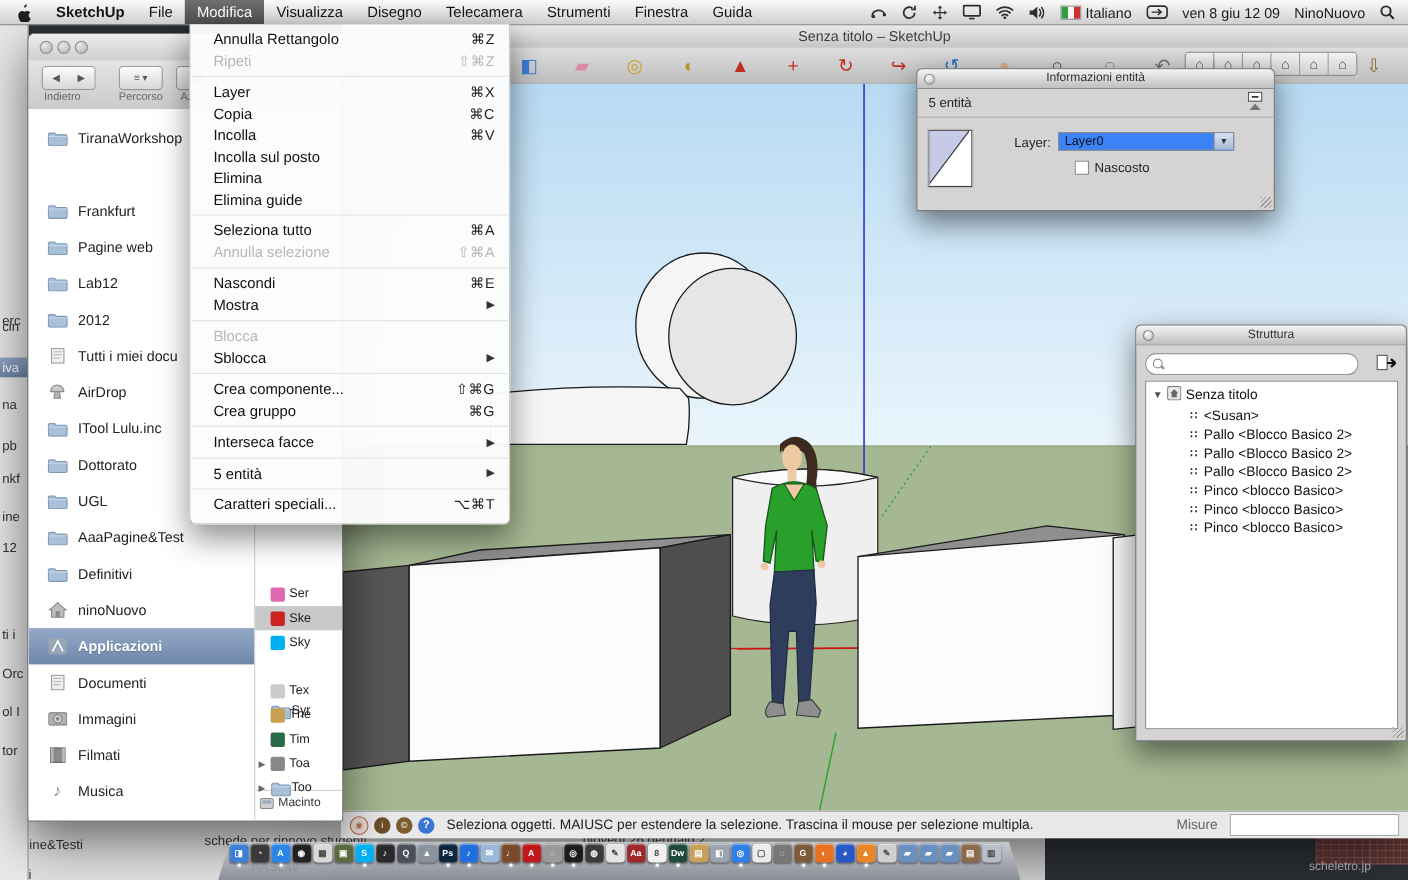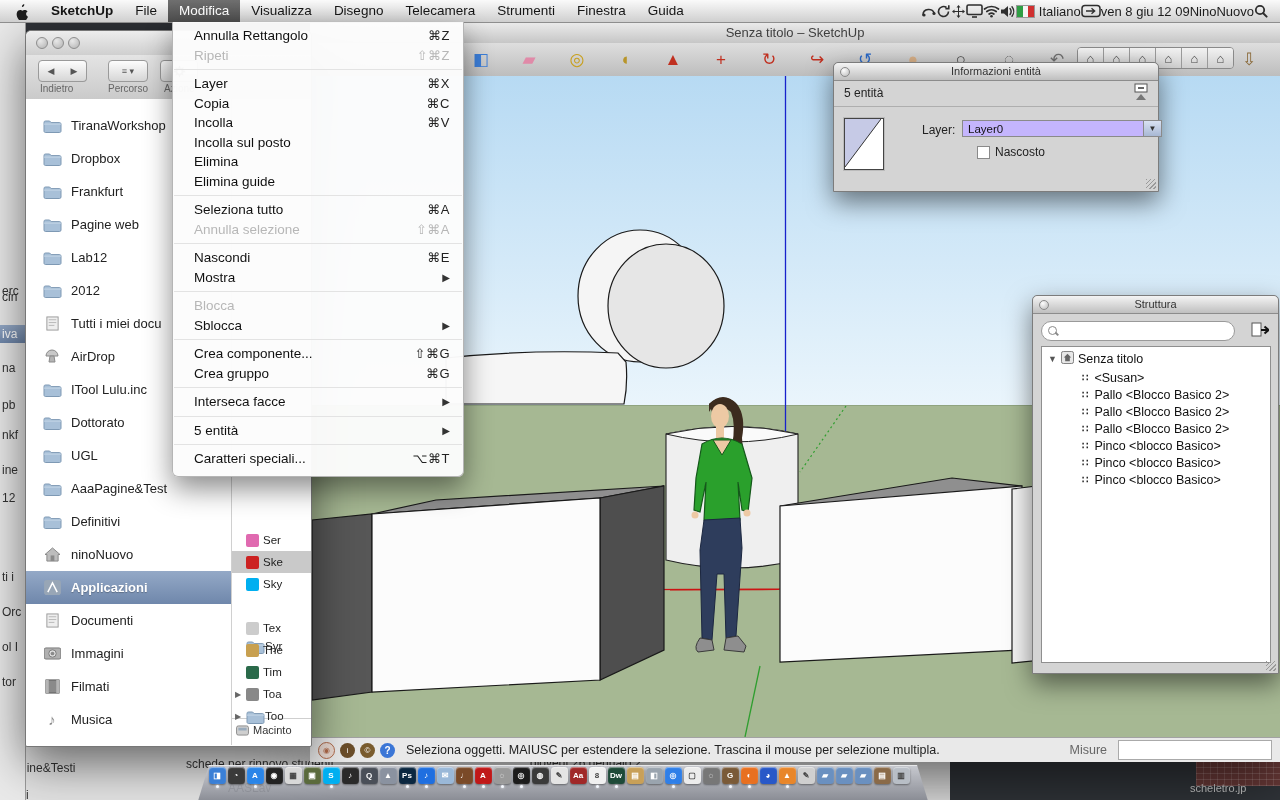--- a/index.html
+++ b/index.html
@@ -9,21 +9,21 @@
 
   
   #menubar{position:absolute;left:0;top:0;width:1280px;height:22px;z-index:90;
     background:linear-gradient(#fafafa,#cfcfcf);border-bottom:1px solid #8e8e8e;
     display:flex;align-items:center;font-size:13.5px;color:#151515}
   #menubar-menus{display:flex;align-items:center;height:22px}
   .mb-apple{padding:0 12px 0 14px;display:flex;align-items:center}
   .mb-item{padding:0 11px;height:22px;line-height:22px;white-space:nowrap}
   .mb-item.bold{font-weight:bold}
   .mb-item.active{background:linear-gradient(#6f6f6f,#4d4d4d);color:#fff}
-  #menubar-right{margin-left:auto;display:flex;align-items:center;
+  #menubar-right{margin-left:auto;display:flex;align-items:center;gap:13px;
     padding-right:12px;height:22px}
   #menubar-right .txt{font-size:13px;color:#1c1c1c;white-space:nowrap}
   .flag{width:17px;height:11px;border:1px solid #999;display:inline-block;
     background:linear-gradient(90deg,#2f9e44 33%,#f5f5f5 33%,#f5f5f5 66%,#d03030 66%)}
 
   
   #edit-menu{position:absolute;left:172px;top:22px;width:290px;z-index:95;
     background:rgba(252,252,252,.97);border:1px solid #b5b5b5;border-top:none;
     border-radius:0 0 6px 6px;box-shadow:0 12px 28px rgba(0,0,0,.45);
     padding:4px 0 7px}
@@ -72,22 +72,22 @@
     background:radial-gradient(circle at 35% 30%,#fdfdfd,#b9b9b9);border:1px solid #8a8a8a;
     box-sizing:border-box}
   #entity-panel{left:833px;top:62px;width:324px;height:128px}
   #ep-subrow{position:absolute;left:0;top:17px;width:100%;height:26px;
     border-bottom:1px solid #aeaeae;font-size:12px;color:#222}
   #ep-count{position:absolute;left:10px;top:6px}
   #ep-collapse{position:absolute;right:10px;top:3px;width:14px;height:19px}
   #ep-thumb{position:absolute;left:10px;top:55px;width:38px;height:50px;background:#fff;
     border:1px solid #444;outline:1px solid #bbb}
   #ep-layer-label{position:absolute;left:88px;top:60px;font-size:12px;color:#222}
-  #ep-layer-field{position:absolute;left:128px;top:57px;width:200px;height:17px;
-    background:#c4b5fd;border:1px solid #8a8a8a;font-size:11.5px;color:#111;
+  #ep-layer-field{position:absolute;left:128px;top:57px;width:160px;height:17px;
+    background:#3b82f6;border:1px solid #8a8a8a;font-size:11.5px;color:#111;
     line-height:17px;padding-left:5px;box-sizing:border-box}
   #ep-layer-arrow{position:absolute;right:0;top:0;width:17px;height:15px;
     background:linear-gradient(#d9e2f2,#a8b8d4);border-left:1px solid #8a8a8a;
     display:flex;align-items:center;justify-content:center;font-size:8px;color:#333}
   #ep-check{position:absolute;left:143px;top:83px;width:11px;height:11px;background:#fff;
     border:1px solid #8a8a8a}
   #ep-check-label{position:absolute;left:161px;top:82px;font-size:12px;color:#222}
   .grip{position:absolute;right:2px;bottom:2px;width:10px;height:10px;
     background:repeating-linear-gradient(135deg,#9a9a9a 0 1px,transparent 1px 3px)}
 
@@ -411,29 +411,20 @@
     <div id="f-sidebar">
         <div class="fs-row" style="top: 10px;">
           <span class="fs-icon">
             <svg width="19" height="14" viewBox="0 0 19 14">
               <path d="M1 3.5c0-1 .6-1.5 1.4-1.5h4.2l1.6 1.6h8.4c.8 0 1.4.6 1.4 1.4v7c0 .9-.6 1.5-1.4 1.5H2.4c-.8 0-1.4-.6-1.4-1.5z" fill="#a8c0d8" stroke="#7e99b4"></path>
               <rect x="1" y="4.6" width="17" height="1" fill="#c6d6e6"></rect>
             </svg>
           </span>
           <span>TiranaWorkshop</span>
         </div>
-        <div class="fs-row" style="top: 43px;">
-          <span class="fs-icon">
-            <svg width="19" height="14" viewBox="0 0 19 14">
-              <path d="M1 3.5c0-1 .6-1.5 1.4-1.5h4.2l1.6 1.6h8.4c.8 0 1.4.6 1.4 1.4v7c0 .9-.6 1.5-1.4 1.5H2.4c-.8 0-1.4-.6-1.4-1.5z" fill="#a8c0d8" stroke="#7e99b4"></path>
-              <rect x="1" y="4.6" width="17" height="1" fill="#c6d6e6"></rect>
-            </svg>
-          </span>
-          <span>Dropbox</span>
-        </div>
         <div class="fs-row" style="top: 76px;">
           <span class="fs-icon">
             <svg width="19" height="14" viewBox="0 0 19 14">
               <path d="M1 3.5c0-1 .6-1.5 1.4-1.5h4.2l1.6 1.6h8.4c.8 0 1.4.6 1.4 1.4v7c0 .9-.6 1.5-1.4 1.5H2.4c-.8 0-1.4-.6-1.4-1.5z" fill="#a8c0d8" stroke="#7e99b4"></path>
               <rect x="1" y="4.6" width="17" height="1" fill="#c6d6e6"></rect>
             </svg>
           </span>
           <span>Frankfurt</span>
         </div>
         <div class="fs-row" style="top: 109px;">

